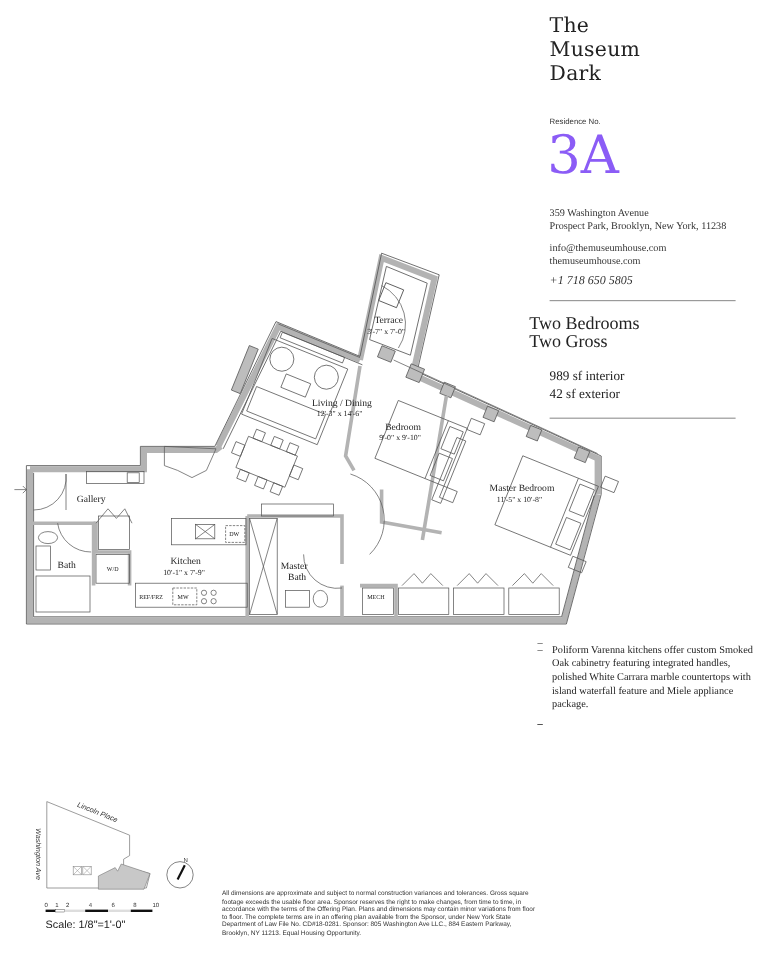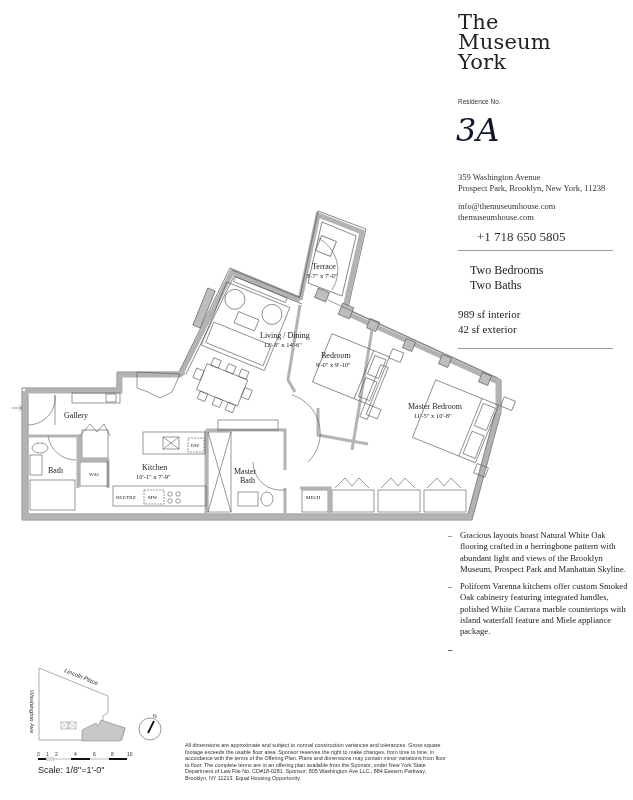--- a/index.html
+++ b/index.html
@@ -1,26 +1,26 @@
 <!DOCTYPE html>
 <html><head>
 <meta charset="utf-8">
 <style>
   html, body { margin:0; padding:0; background:#ffffff; }
   body { width:633px; height:800px; position:relative; overflow:hidden; font-family:"Liberation Serif", serif; color:#1a1a1a; }
   .plan { position:absolute; left:0; top:0; width:633px; height:800px; }
-  .brand { position:absolute; left:458px; top:12px; font-family:"DejaVu Serif", serif; font-size:21px; line-height:20px; color:#222; font-weight:normal; letter-spacing:0.2px; }
+  .brand { position:absolute; left:458px; top:12px; font-family:"DejaVu Serif", serif; font-size:17px; line-height:20px; color:#222; font-weight:normal; letter-spacing:0.2px; }
   .brand div { white-space:nowrap; }
   .res-label { position:absolute; left:458px; top:98px; font-family:"Liberation Sans", sans-serif; font-size:6.5px; color:#333; }
-  .res-num { position:absolute; left:456px; top:108px; font-family:"DejaVu Serif", serif; font-size:32px; line-height:44px; color:#0f172a;font-style:italic; }
+  .res-num { position:absolute; left:456px; top:108px; font-family:"DejaVu Serif", serif; font-size:44px; line-height:44px; color:#8b5cf6; }
   .addr { position:absolute; left:458px; top:172px; font-size:8.5px; line-height:11px; color:#333; }
   .contact { position:absolute; left:458px; top:201px; font-size:8.5px; line-height:11px; color:#333; }
-  .phone { position:absolute; left:477px; top:229px; font-size:13px; color:#333; }
+  .phone { position:absolute; left:458px; top:229px; font-size:10px; color:#333;font-style:italic; }
   .rule { position:absolute; left:458px; width:155px; height:1px; background:#9a9a9a; }
-  .rooms { position:absolute; left:470px; top:263px; font-size:12px; line-height:15px; color:#222;font-family:Liberation Serif, serif; }
+  .rooms { position:absolute; left:441px; top:263px; font-size:15px; line-height:15px; color:#222;font-family:Liberation Serif, serif; }
   .area { position:absolute; left:458px; top:307px; font-size:11px; line-height:15px; color:#222; }
   .features { position:absolute; left:448px; top:530px; width:180px; font-size:8.6px; line-height:11.3px; color:#222; margin:0; padding:0; list-style:none; }
   .features li { position:relative; padding-left:12px; margin-bottom:6px; }
   .features li .dash { position:absolute; left:0; top:0; }
   .disclaimer { position:absolute; left:185px; top:742px; width:262px; font-family:"Liberation Sans", sans-serif; font-size:5.4px; line-height:6.6px; color:#333; }
   .scale-label { position:absolute; left:38px; top:765px; font-family:"Liberation Sans", sans-serif; font-size:9px; color:#222; }
   .rl { font-family:"Liberation Serif", serif; fill:#222; }
   .sm { font-family:"Liberation Serif", serif; fill:#222; font-size:5px; }
   .key { font-family:"Liberation Sans", sans-serif; fill:#333; }
 </style>
@@ -228,51 +228,51 @@
       <text class="key" font-size="5" x="93" y="756">6</text>
       <text class="key" font-size="5" x="111" y="756">8</text>
       <text class="key" font-size="5" x="127" y="756">10</text>
     </g>
   </g>
 </svg>
 
 <div class="brand">
   <div>The</div>
   <div>Museum</div>
-  <div>York</div>
+  <div>Dark</div>
 </div>
 
 <div class="res-label">Residence No.</div>
 <div class="res-num">3A</div>
 
 <div class="addr">
   <div>359 Washington Avenue</div>
   <div>Prospect Park, Brooklyn, New York, 11238</div>
 </div>
 
 <div class="contact">
   <div>info@themuseumhouse.com</div>
   <div>themuseumhouse.com</div>
 </div>
 <div class="phone">+1 718 650 5805</div>
 
 <div class="rule" style="top:250px;"></div>
 
 <div class="rooms">
   <div>Two Bedrooms</div>
-  <div>Two Baths</div>
+  <div>Two Gross</div>
 </div>
 <div class="area">
   <div>989 sf interior</div>
   <div>42 sf exterior</div>
 </div>
 
 <div class="rule" style="top:348px;"></div>
 
 <ul class="features">
-  <li><span class="dash">–</span><span>Gracious layouts boast Natural White Oak flooring crafted in a herringbone pattern with abundant light and views of the Brooklyn Museum, Prospect Park and Manhattan Skyline.</span></li>
+  <li><span class="dash">–</span></li>
   <li><span class="dash">–</span><span>Poliform Varenna kitchens offer custom Smoked Oak cabinetry featuring integrated handles, polished White Carrara marble countertops with island waterfall feature and Miele appliance package.</span></li>
   <li><span class="dash">–</span></li>
   <li><span class="dash">–</span></li>
 </ul>
 
 <div class="disclaimer">All dimensions are approximate and subject to normal construction variances and tolerances. Gross square footage exceeds the usable floor area. Sponsor reserves the right to make changes, from time to time, in accordance with the terms of the Offering Plan. Plans and dimensions may contain minor variations from floor to floor. The complete terms are in an offering plan available from the Sponsor, under New York State Department of Law File No. CD#18-0281. Sponsor: 805 Washington Ave LLC., 884 Eastern Parkway, Brooklyn, NY 11213. Equal Housing Opportunity.</div>
 <div class="scale-label">Scale: 1/8"=1'-0"</div>
 
 </body></html>

